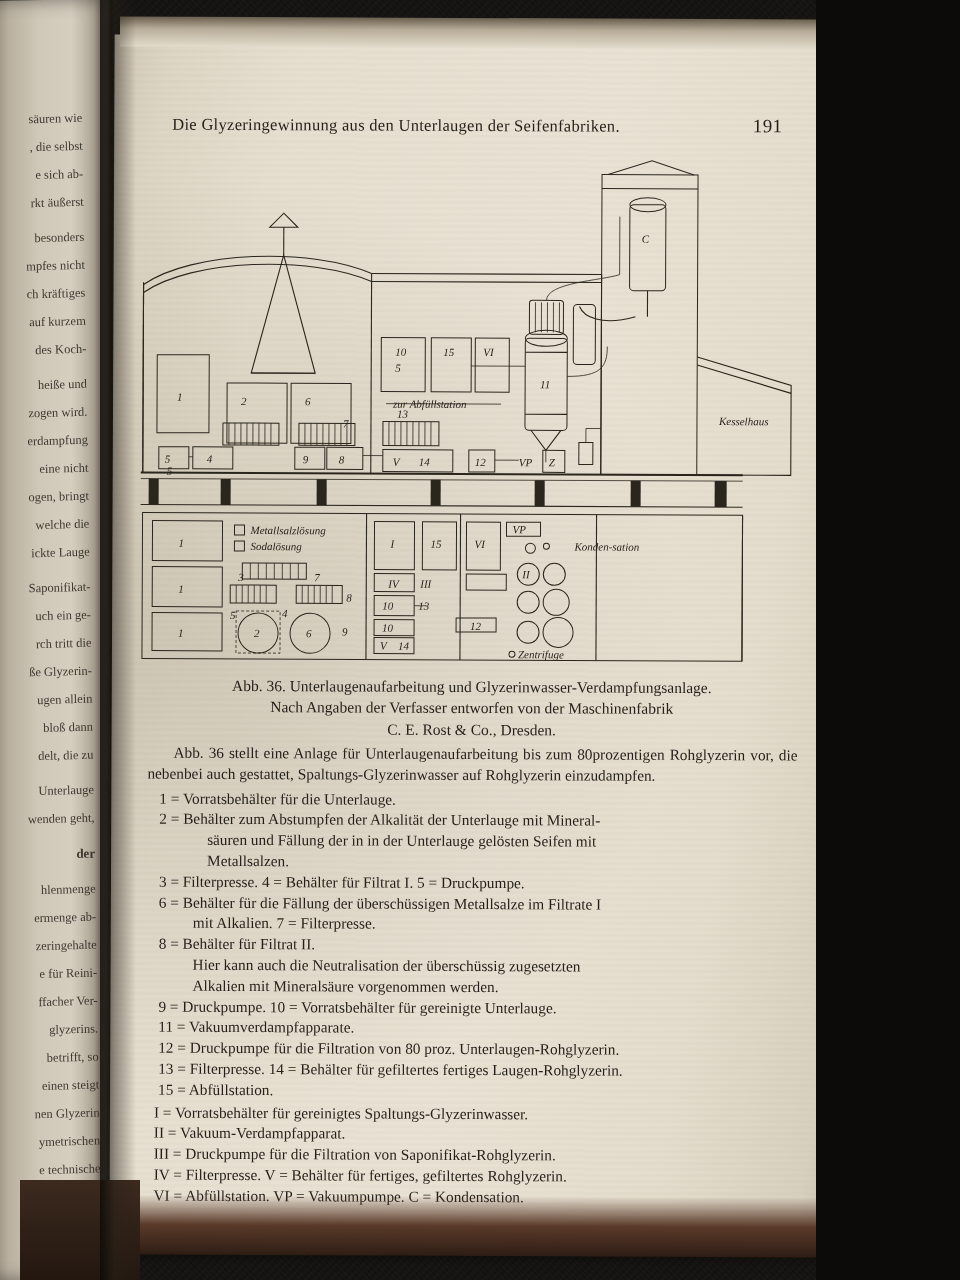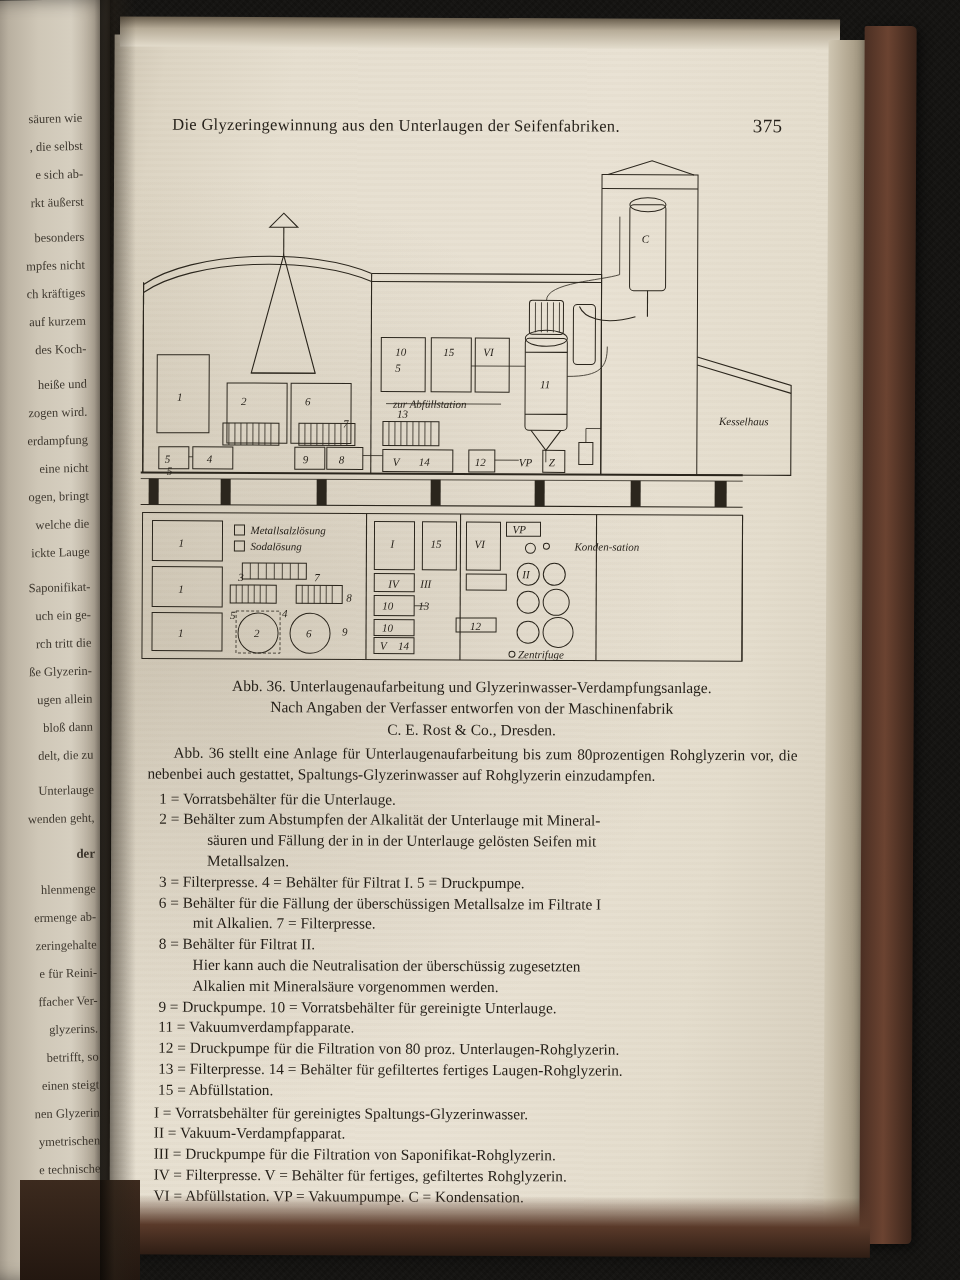--- a/index.html
+++ b/index.html
@@ -2,21 +2,21 @@
 <html><head>
 <meta charset="utf-8">
 <style>
   html, body {
     margin: 0;
     padding: 0;
     background: #0c0b09;
   }
   #page {
     position: relative;
-    width: 960px;
+    width: 816px;
     height: 1280px;
     overflow: hidden;
     background: #5eead4;
     font-family: "Liberation Serif", serif;
   }
   
   #page::before {
     content: "";
     position: absolute;
     inset: 0;
@@ -262,21 +262,21 @@
   <div class="fore-edge"></div>
   <div class="cover-right"></div>
   <div class="cover-bottom"></div>
   <div class="cover-left-strip"></div>
 
   <div class="right-page">
     <div class="content">
 
       <div class="running-head">
         <span class="title">Die Glyzeringewinnung aus den Unterlaugen der Seifenfabriken.</span>
-        <span class="pageno">375</span>
+        <span class="pageno">191</span>
       </div>
 
       <div class="figure-box">
         <svg width="680" height="520" viewBox="0 0 680 520">
 
           <line class="lnthick" x1="10" y1="318" x2="612" y2="318"></line>
           <line class="ln2" x1="10" y1="324" x2="612" y2="324"></line>
           <g class="hatch">
             <rect x="18" y="324" width="10" height="26"></rect>
             <rect x="90" y="324" width="10" height="26"></rect>

